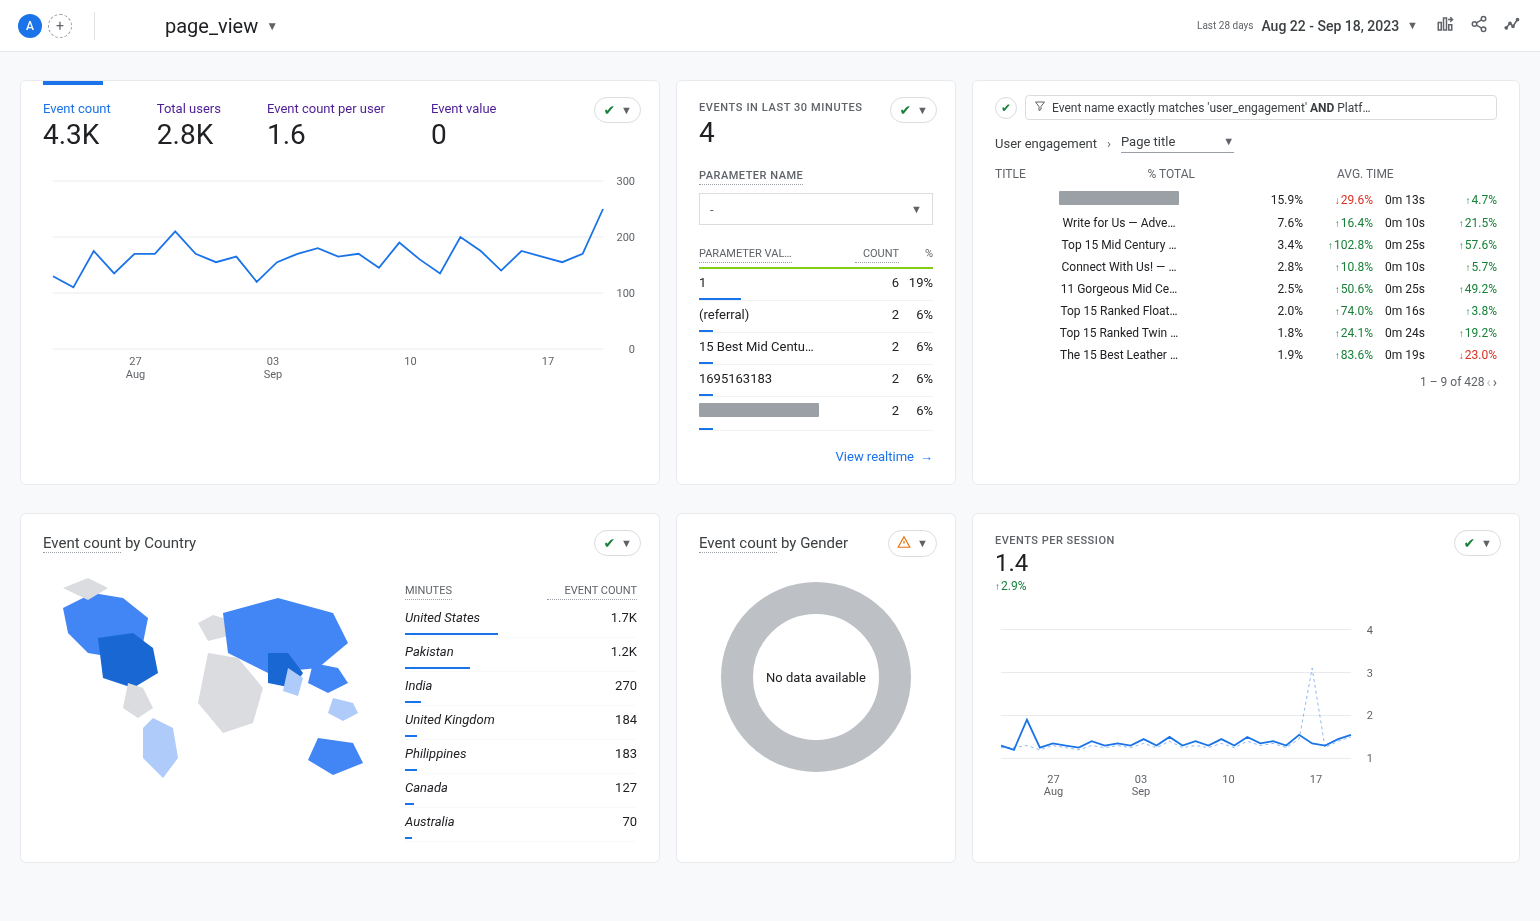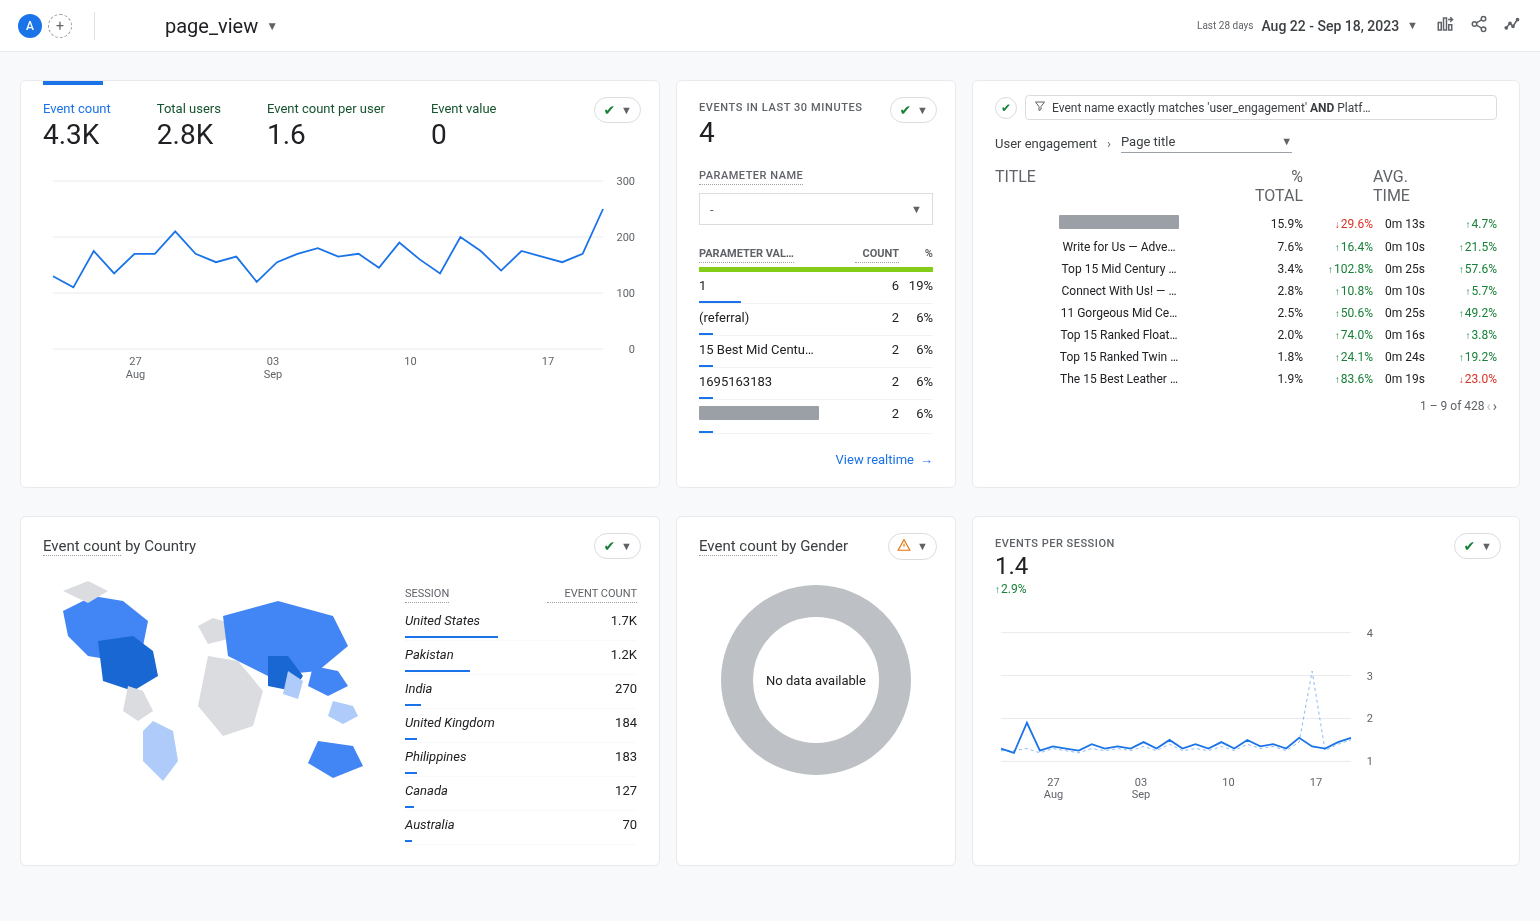--- a/index.html
+++ b/index.html
@@ -16,59 +16,59 @@
   .date-range .range { font-size:14px; font-weight:500;}
   .top-icons { display:flex; gap:16px; margin-left:18px; color:#5f6368;}
   .top-icons span { cursor:pointer; font-size:18px;}
 
   .cards { padding: 28px 20px; display:grid; grid-template-columns: 640px 280px 1fr; gap:16px; }
   .card { background:#fff; border:1px solid #e8eaed; border-radius:6px; padding:20px 22px; position:relative; min-height:360px;}
   .card.small { min-height:300px;}
 
   .metrics-row { display:flex; gap:46px; }
   .metric { }
-  .metric .lbl { font-size:13px; color:#14532d; }
+  .metric .lbl { font-size:13px; color:#4c1d95; }
   .metric.active .lbl { color:#1a73e8; }
   .metric .val { font-size:28px; color:#202124; margin-top:2px; }
   .check-pill { position:absolute; right:18px; top:16px; display:flex; align-items:center; gap:6px; border:1px solid #dadce0; border-radius:16px; padding:4px 8px; cursor:pointer;}
   .check-ico { color:#188038; font-size:14px;}
   .check-pill .chev { color:#5f6368; font-size:11px;}
   .warn-ico { color:#e8710a; }
 
   .mini-head { font-size:11px; letter-spacing:0.6px; color:#5f6368; font-weight:500;}
   .big-val { font-size:28px; margin-top:2px;}
   .section-gap { margin-top:18px;}
   .sub-label { font-size:11px; color:#5f6368; letter-spacing:0.5px; font-weight:500; border-bottom:1px dotted #9aa0a6; display:inline-block; padding-bottom:2px;}
   .select-box { margin-top:8px; border:1px solid #dadce0; height:32px; display:flex; align-items:center; justify-content:space-between; padding:0 10px; color:#5f6368; cursor:pointer; width:100%;}
   .param-table { margin-top:22px; width:100%; }
-  .param-table .thead { display:flex; font-size:11px; color:#5f6368; border-bottom:5px solid #84cc16; padding-bottom:4px;font-weight:bold;}
+  .param-table .thead { display:flex; font-size:11px; color:#5f6368; border-bottom:2px solid #84cc16; padding-bottom:4px;}
   .param-table .th1 { flex:1; border-bottom:1px dotted #9aa0a6; display:inline-block; padding-bottom:2px; width:fit-content; flex:none;}
   .param-table .thwrap { flex:1;}
   .param-table .th2 { width:44px; text-align:right; border-bottom:1px dotted #9aa0a6; padding-bottom:2px;}
   .param-table .th3 { width:34px; text-align:right; }
   .param-table .row { display:flex; padding:6px 0 10px; font-size:13px; color:#202124; border-bottom:1px solid #f1f3f4; position:relative;}
   .param-table .row .c1 { flex:1; white-space:nowrap; overflow:hidden; text-overflow:ellipsis;}
   .param-table .row .c2 { width:44px; text-align:right;}
   .param-table .row .c3 { width:34px; text-align:right;}
   .param-table .row .bar { position:absolute; left:0; bottom:0; height:2px; background:#1a73e8;}
   .redact { background:#9aa0a6; height:14px; display:inline-block; border-radius:1px;}
   .view-link { color:#1a73e8; font-size:13px; display:flex; justify-content:flex-end; align-items:center; gap:6px; margin-top:18px; cursor:pointer;}
 
   .filter-chip { display:flex; align-items:center; gap:8px;}
   .filter-green { width:22px; height:22px; border:1px solid #dadce0; border-radius:50%; display:flex; align-items:center; justify-content:center; color:#188038; font-size:12px; flex-shrink:0;}
   .filter-box { border:1px solid #dadce0; border-radius:4px; padding:4px 8px; font-size:12px; color:#3c4043; display:flex; align-items:center; gap:6px; overflow:hidden; white-space:nowrap; text-overflow:ellipsis; cursor:pointer; flex:1;}
   .filter-box b { font-weight:700;}
   .funnel-ico { color:#5f6368; font-size:12px;}
 
   .crumb { display:flex; align-items:center; gap:10px; margin-top:14px; font-size:13px; color:#3c4043;}
-  .crumb .sel { display:flex; align-items:center; gap:106px; border-bottom:1px solid #9aa0a6; padding-bottom:3px; cursor:pointer; font-size:13px;}
+  .crumb .sel { display:flex; align-items:center; gap:48px; border-bottom:1px solid #9aa0a6; padding-bottom:3px; cursor:pointer; font-size:13px;}
   .crumb .sel .chev { font-size:11px; color:#5f6368;}
 
   .eng-table { margin-top:14px; font-size:12px;}
-  .eng-table .h { display:flex; font-size:16px; color:#5f6368; padding-bottom:6px;}
+  .eng-table .h { display:flex; font-size:12px; color:#5f6368; padding-bottom:6px;gap:36px;}
   .eng-table .h .hc1 { flex:1;} .eng-table .h .hc2{width:60px;text-align:right;} .eng-table .h .hc3{width:70px;text-align:right;} .eng-table .h .hc4{width:64px;} .eng-table .h .hc5{width:60px;text-align:right;}
   .eng-table .r { display:flex; padding:4px 0; align-items:center;}
   .eng-table .r .c1 { flex:1; white-space:nowrap; overflow:hidden; text-overflow:ellipsis; color:#202124;text-align:center;}
   .eng-table .r .c2 { width:60px; text-align:right;}
   .eng-table .r .c3 { width:70px; text-align:right;}
   .eng-table .r .c4 { width:64px; padding-left:12px;}
   .eng-table .r .c5 { width:60px; text-align:right;}
   .up { color:#188038; } .down { color:#d93025; }
   .arrow { font-size:10px; margin-right:1px;}
   .pager { display:flex; justify-content:flex-end; align-items:center; gap:2px; color:#5f6368; font-size:12px; margin-top:8px;}
@@ -373,21 +373,21 @@
           <path class="c-dark" d="M225 85 l20 0 15 20 -10 15 -25 -5z"></path>
           <path class="c-light" d="M245 100 l15 10 -5 18 -15 -5z"></path>
           <path class="c-mid" d="M270 95 l25 5 10 15 -20 10 -20 -10z"></path>
           <path class="c-light" d="M290 130 l20 5 5 10 -15 8 -15 -8z"></path>
           <path class="c-mid" d="M275 170 l35 5 10 20 -30 12 -25 -15z"></path>
           <path class="c-grey" d="M20 20 l25 -10 20 10 -20 12z"></path>
         </svg>
       </div>
       <div class="country-table" style="flex:1">
         <div class="h">
-          <div class="hw"><span class="h1">SESSION</span></div>
+          <div class="hw"><span class="h1">MINUTES</span></div>
           <div class="h2">EVENT COUNT</div>
         </div>
         <div id="country-rows">
             <div class="r">
               <div class="c1">United States</div>
               <div class="c2">1.7K</div>
               <div class="bar" style="width:40%"></div>
             </div>
             <div class="r">
               <div class="c1">Pakistan</div>

